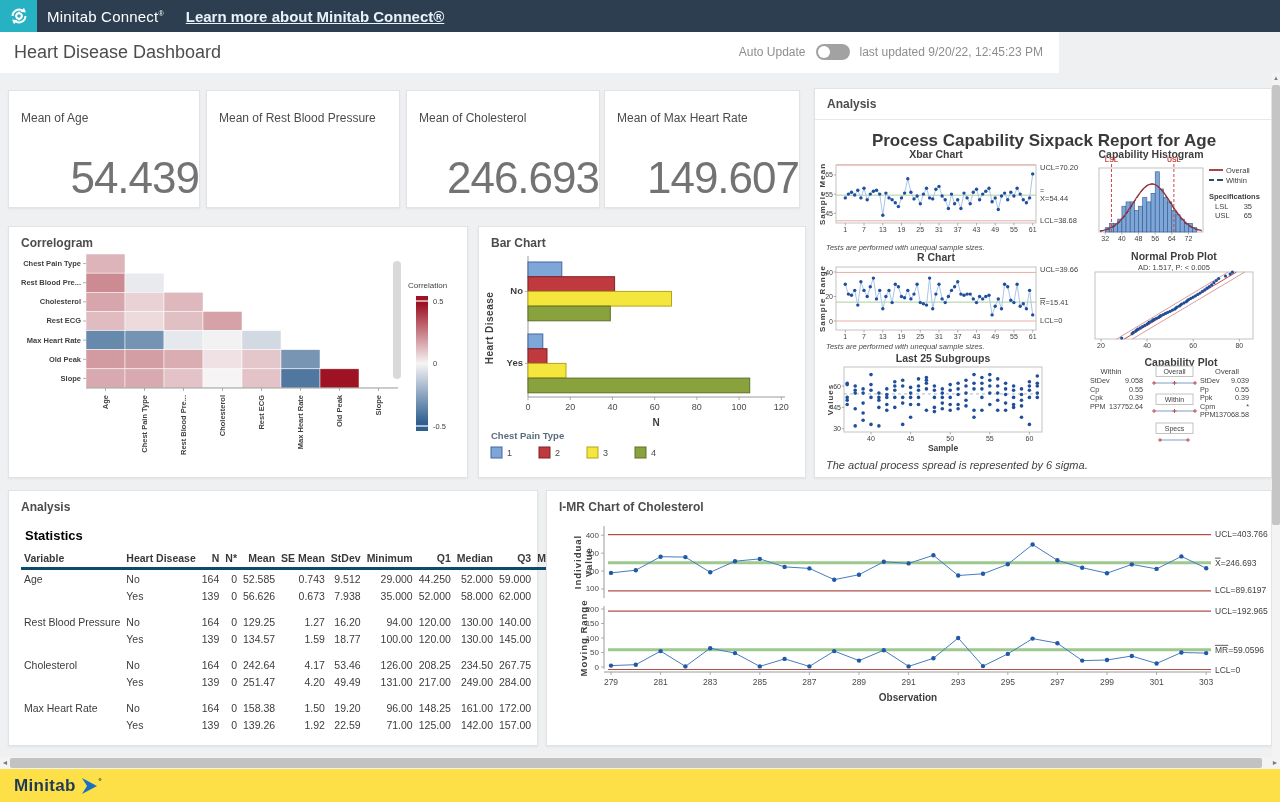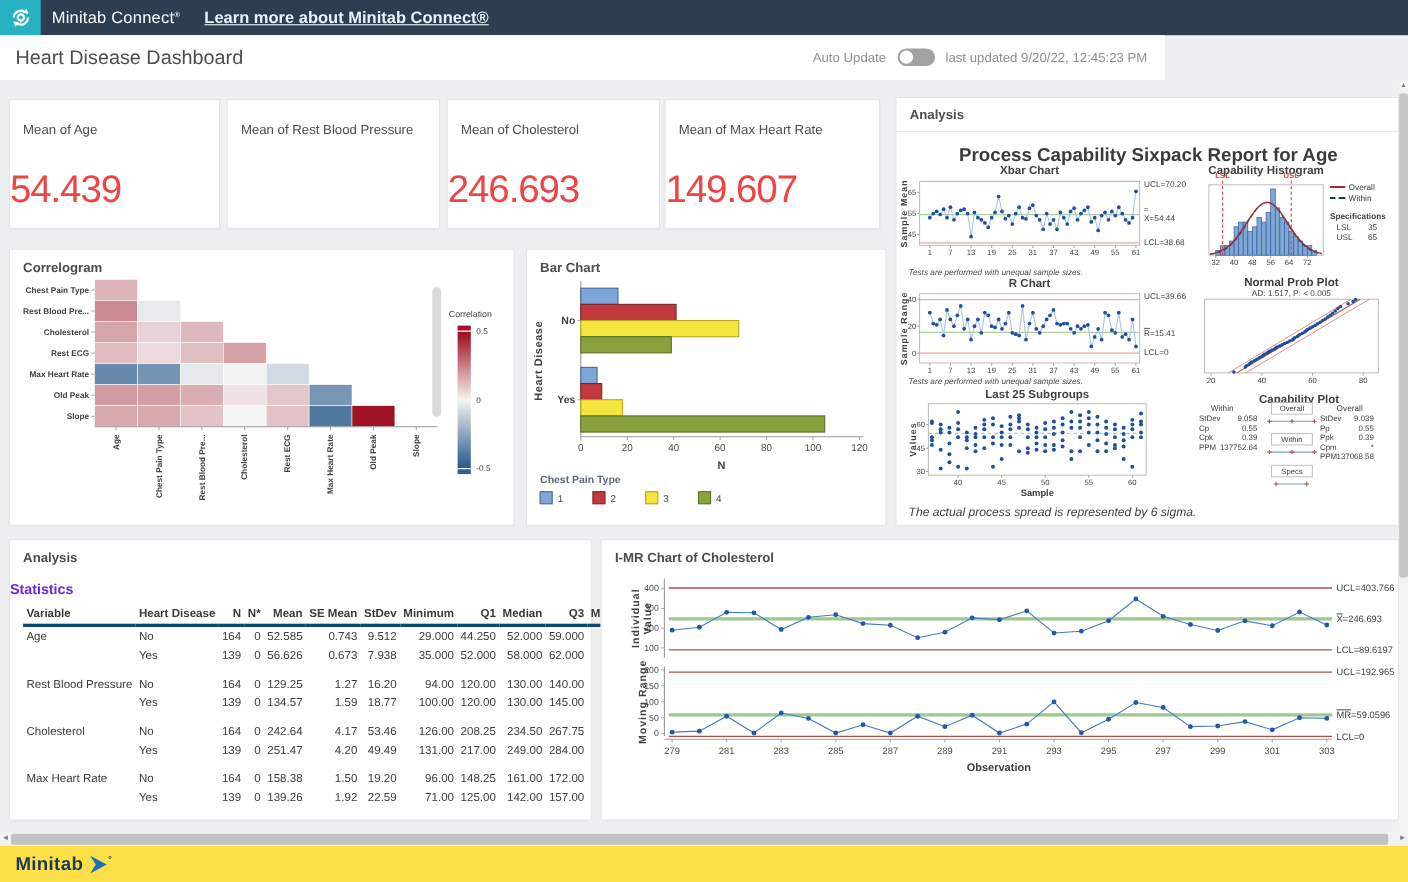--- a/index.html
+++ b/index.html
@@ -16,24 +16,24 @@
   .hdr .title{position:absolute;left:14px;top:10px;font-size:18px;color:#4d4d4d}
   .hdr .right{position:absolute;right:16px;top:12px;display:flex;align-items:center;gap:10px;font-size:12px;color:#8e8e8e}
   .toggle{width:34px;height:16px;background:#a2a2a2;border-radius:9px;position:relative;cursor:pointer}
   .toggle .knob{position:absolute;left:2px;top:2px;width:12px;height:12px;border-radius:50%;background:#fff}
   
   .main{position:absolute;left:0;top:73px;width:1280px;height:684px;background:#eff0f1}
   .panel{position:absolute;background:#fff;border:1px solid #e2e3e4;box-shadow:0 1px 2px rgba(0,0,0,.06);box-sizing:border-box}
   .ptitle{font-size:12px;font-weight:700;color:#4c4c4c;padding:9px 12px 0}
   .phead{font-size:12px;font-weight:700;color:#4c4c4c;padding:8px 12px;border-bottom:1px solid #e8e8e8}
   .kpi .label{font-size:12px;font-weight:400;color:#4c4c4c;padding:20px 12px 0}
-  .kpi .value{font-size:35px;font-weight:300;color:#ef4444;text-align:left;margin-top:28px;letter-spacing:-1px}
+  .kpi .value{font-size:44px;font-weight:300;color:#737373;text-align:right;margin-top:28px;letter-spacing:-1px}
   svg text{font-family:"Liberation Sans",sans-serif}
   
-  .statlink{color:#6d28d9;font-size:13px;font-weight:700;padding:14px 0 4px}
+  .statlink{color:#000000;font-size:13px;font-weight:700;padding:14px 16px 4px}
   table.stats{border-collapse:collapse;margin:2px 12px;width:506px;font-size:10.5px;color:#3c3c3c}
   table.stats th{border-bottom:3px solid #0c4a6e;padding:3px 3px;font-size:10.5px;color:#3a3a3a;white-space:nowrap}
   table.stats td{padding:2.5px 3px;white-space:nowrap}
   table.stats .l{text-align:left}
   table.stats .r{text-align:right}
   table.stats tr.spacer td{height:9px;padding:0}
   
   .hscroll{position:absolute;left:0;top:757px;width:1280px;height:12px;background:#f3f3f3}
   .hscroll .thumb{position:absolute;left:10px;top:1px;width:1252px;height:10px;background:#c2c2c2;border-radius:2px;cursor:pointer}
   .hscroll .arr{position:absolute;top:0;width:10px;height:12px;font-size:7px;color:#7a7a7a;text-align:center;line-height:12px;cursor:pointer}

